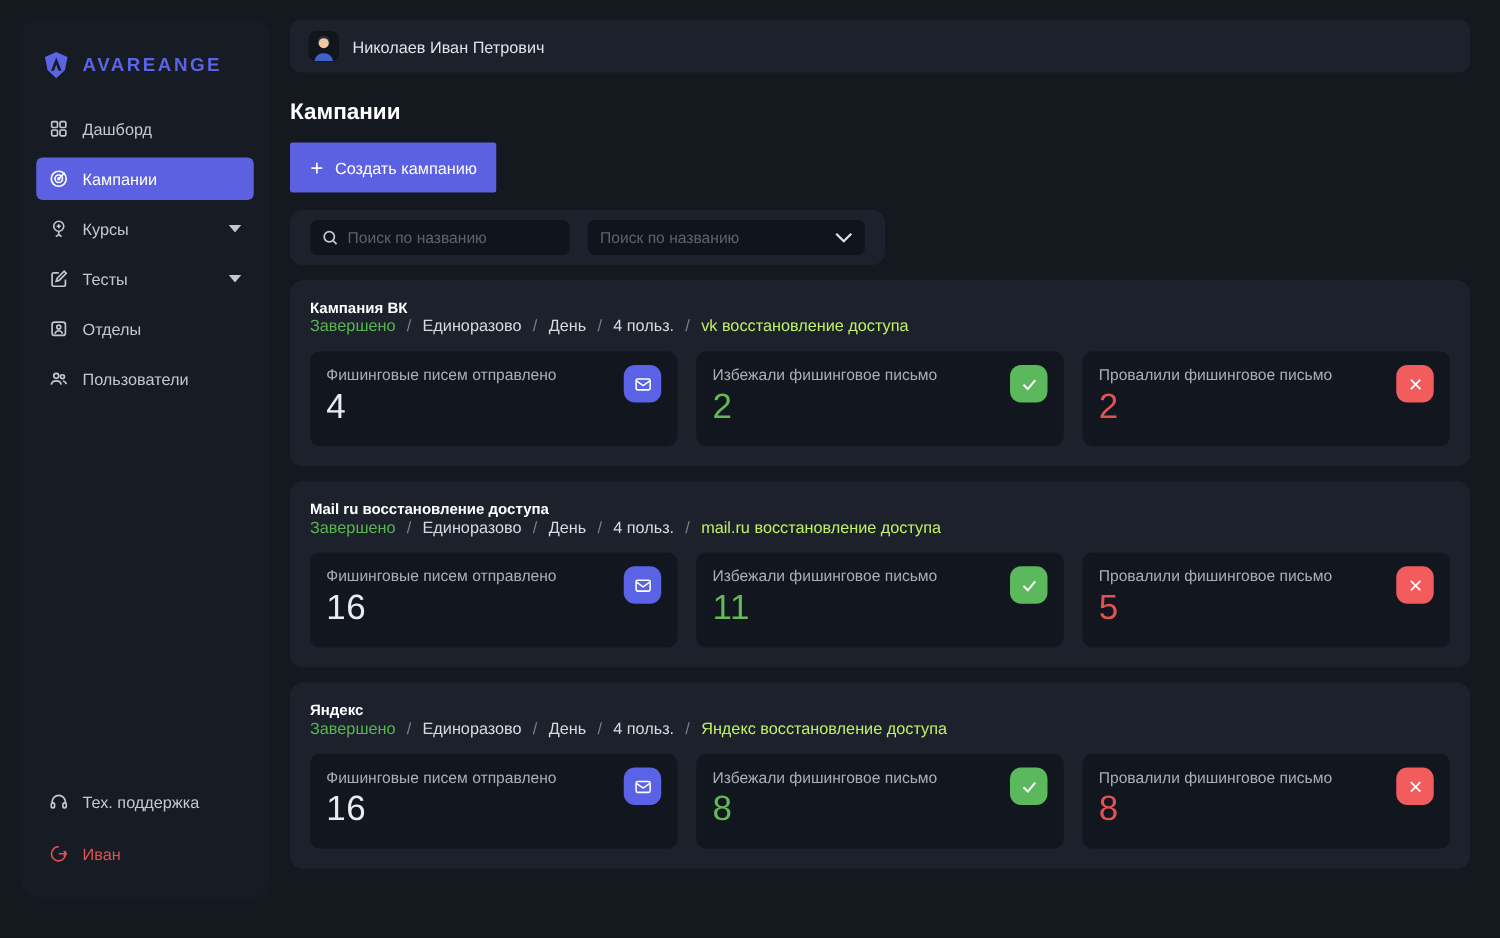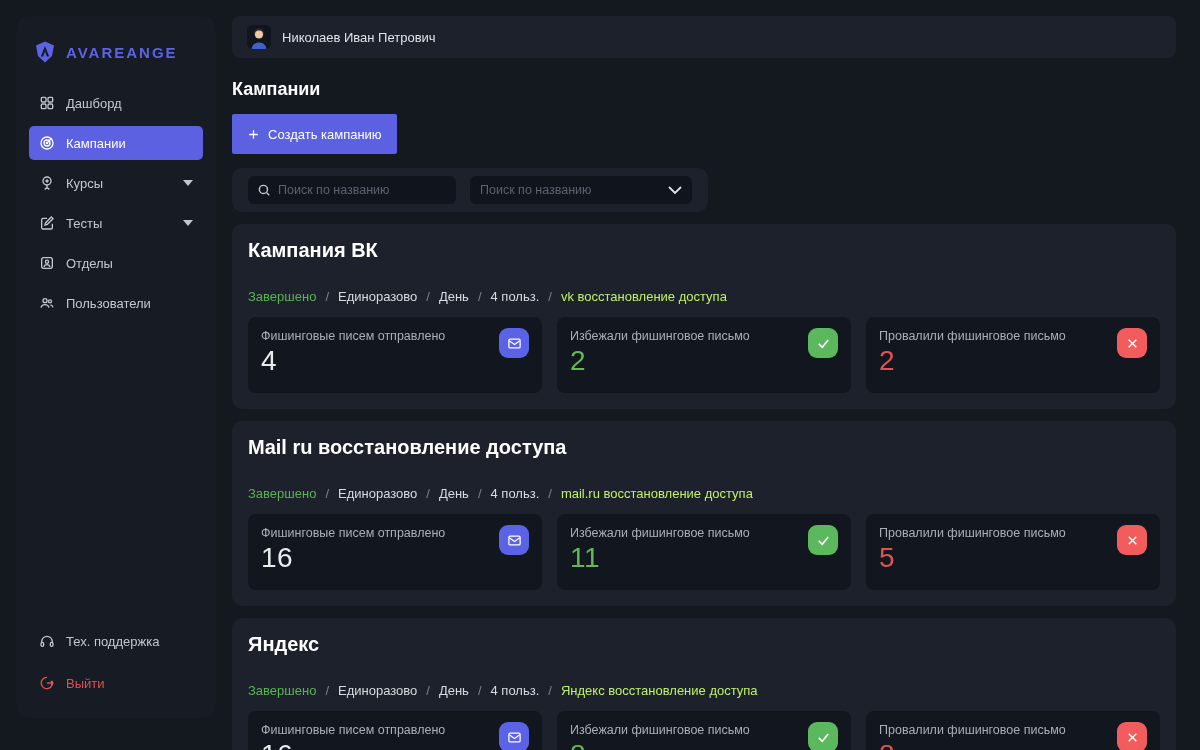--- a/index.html
+++ b/index.html
@@ -71,23 +71,23 @@
     width:222px; height:28px; background:#10141c; border-radius:6px;
     display:flex; align-items:center; justify-content:space-between;
     padding:0 10px; color:#5b6270; font-size:12.5px; cursor:pointer;
   }
 
   
   .card {
     margin-top:12px; background:#1c212b; border-radius:10px;
     padding:15px 16px 16px;
   }
-  .card-title { font-size:20px; font-weight:700; color:#ffffff; }
+  .card-title { font-size:12px; font-weight:700; color:#ffffff; }
   .card-meta {
-    margin-top:27px; font-size:13px; color:#d7dbe1;
+    margin-top:0; font-size:13px; color:#d7dbe1;
     display:flex; align-items:center; gap:9px; white-space:nowrap;
   }
   .status { color:#58b552; }
   .sep { color:#7b828d; }
   .meta-link { color:#bef264; cursor:pointer; }
 
   .tiles { display:flex; gap:15px; margin-top:13px;justify-content:space-between; }
   .tile {
     flex:1; height:76px; background:#12161e; border-radius:8px;
     padding:12px 13px; position:relative;
@@ -211,21 +211,21 @@
       </span>
       <span>Тех. поддержка</span>
     </div>
     <div class="nav-item danger">
       <span>
         <svg width="16" height="16" viewBox="0 0 24 24" fill="none" stroke="currentColor" stroke-width="2">
           <path d="M19.5 8.5A8.5 8.5 0 1 1 12 3.5"></path>
           <path d="M12 12h9M18 9l3 3-3 3"></path>
         </svg>
       </span>
-      <span>Выйти</span>
+      <span>Иван</span>
     </div>
   </div>
 </aside>
 
 <main class="main">
 
   <div class="topbar">
     <span class="avatar">
       <svg width="24" height="24" viewBox="0 0 24 24">
         <rect width="24" height="24" fill="#11151c"></rect>

